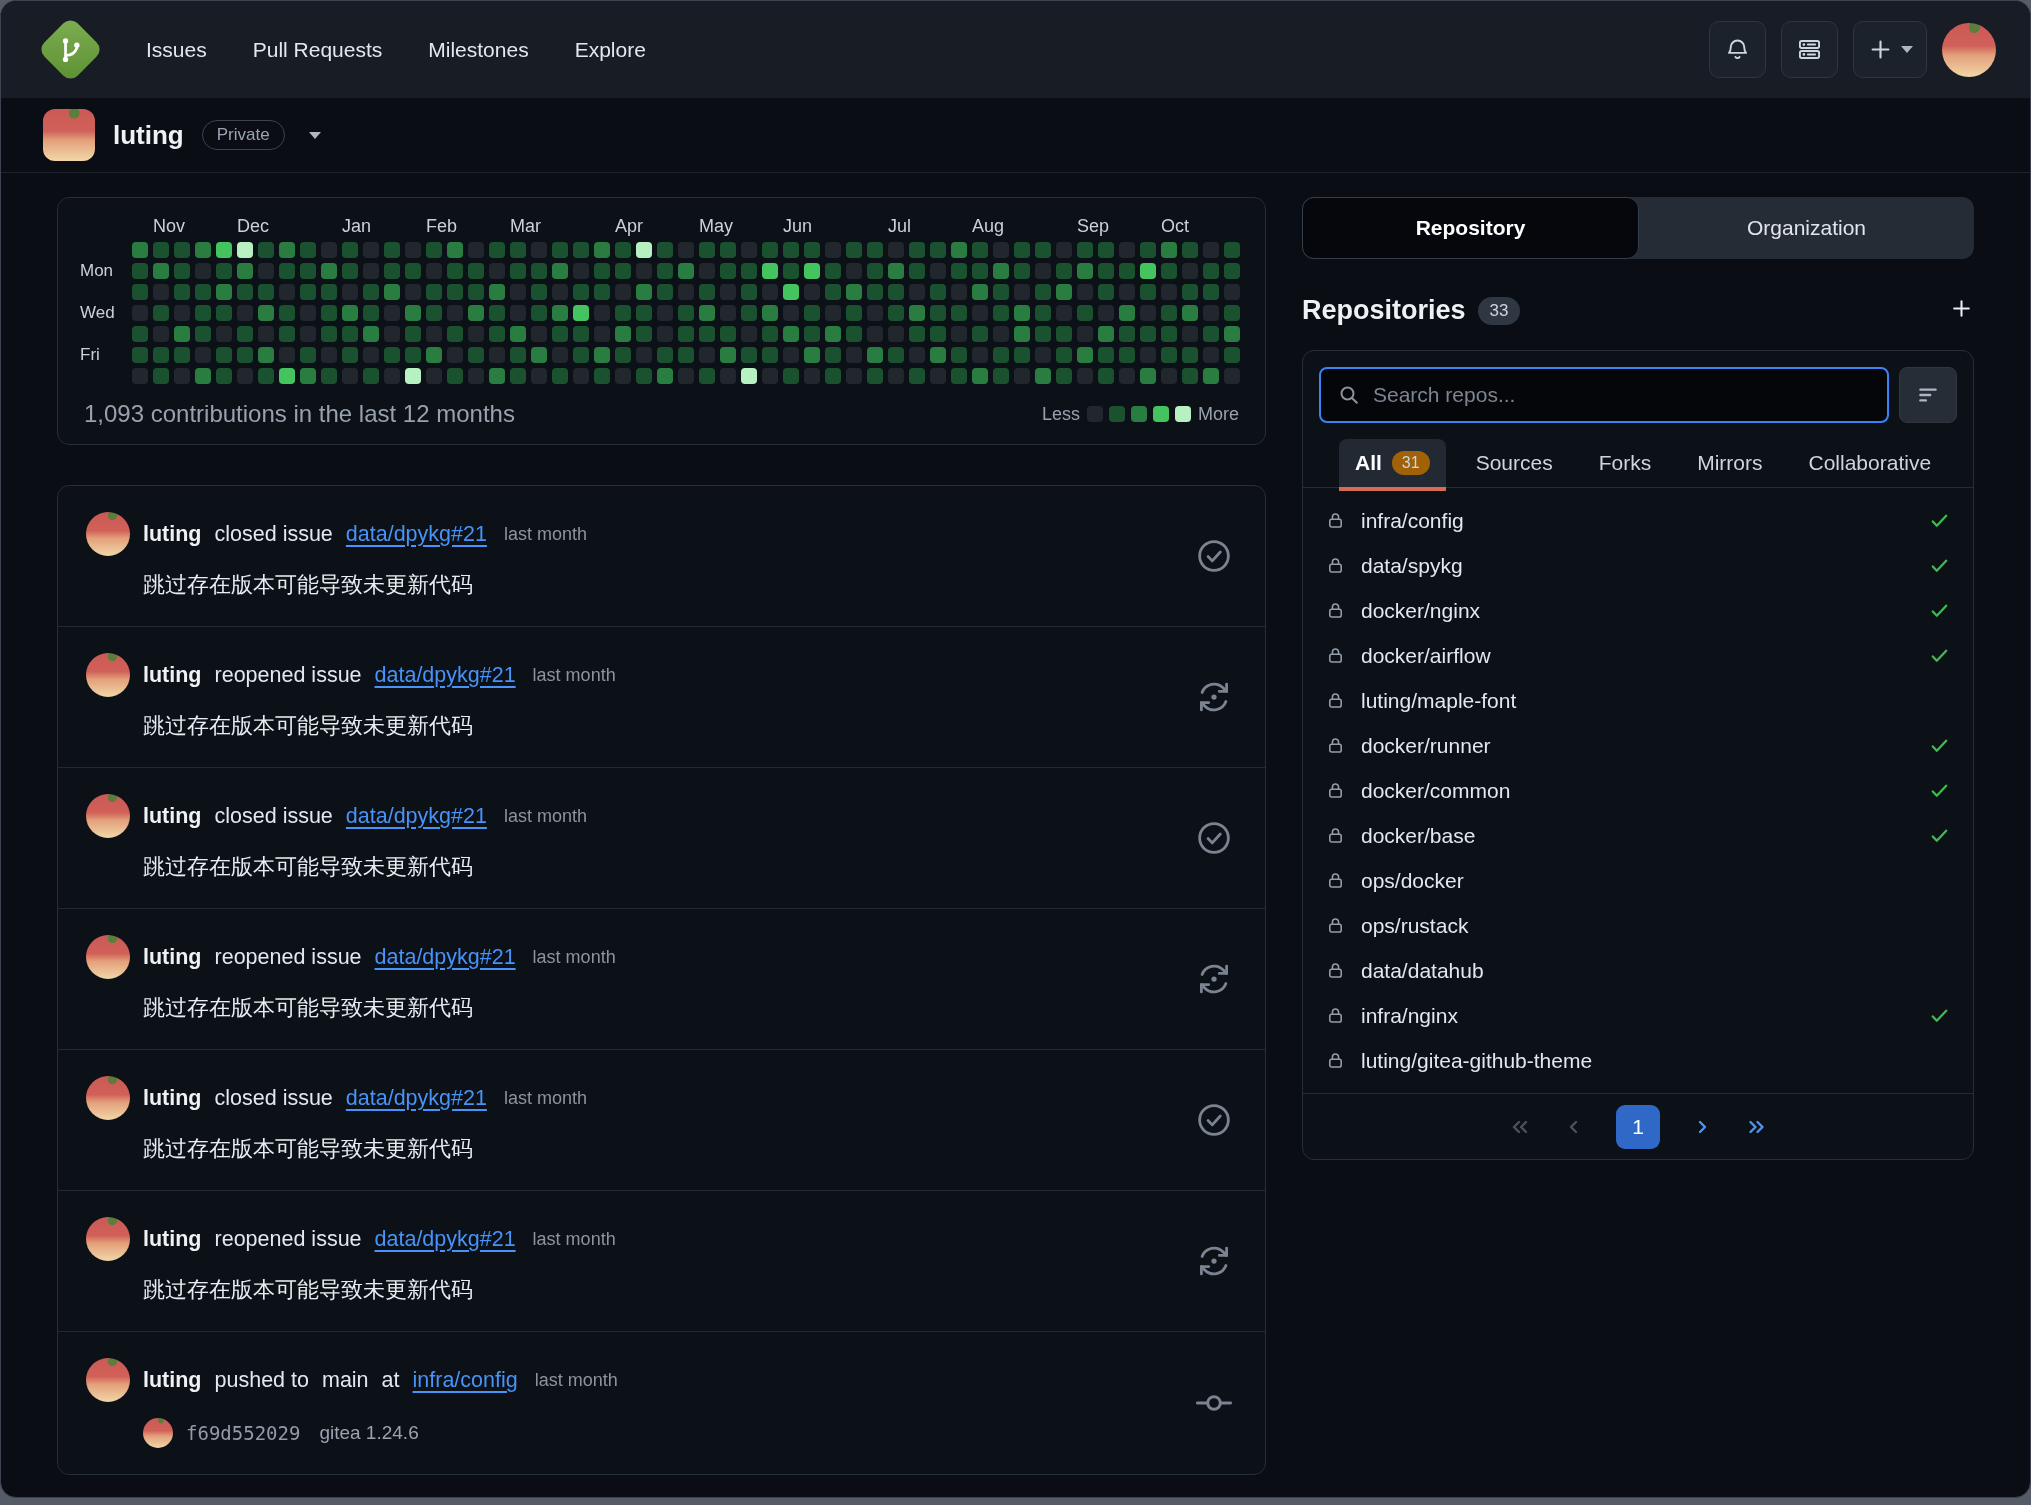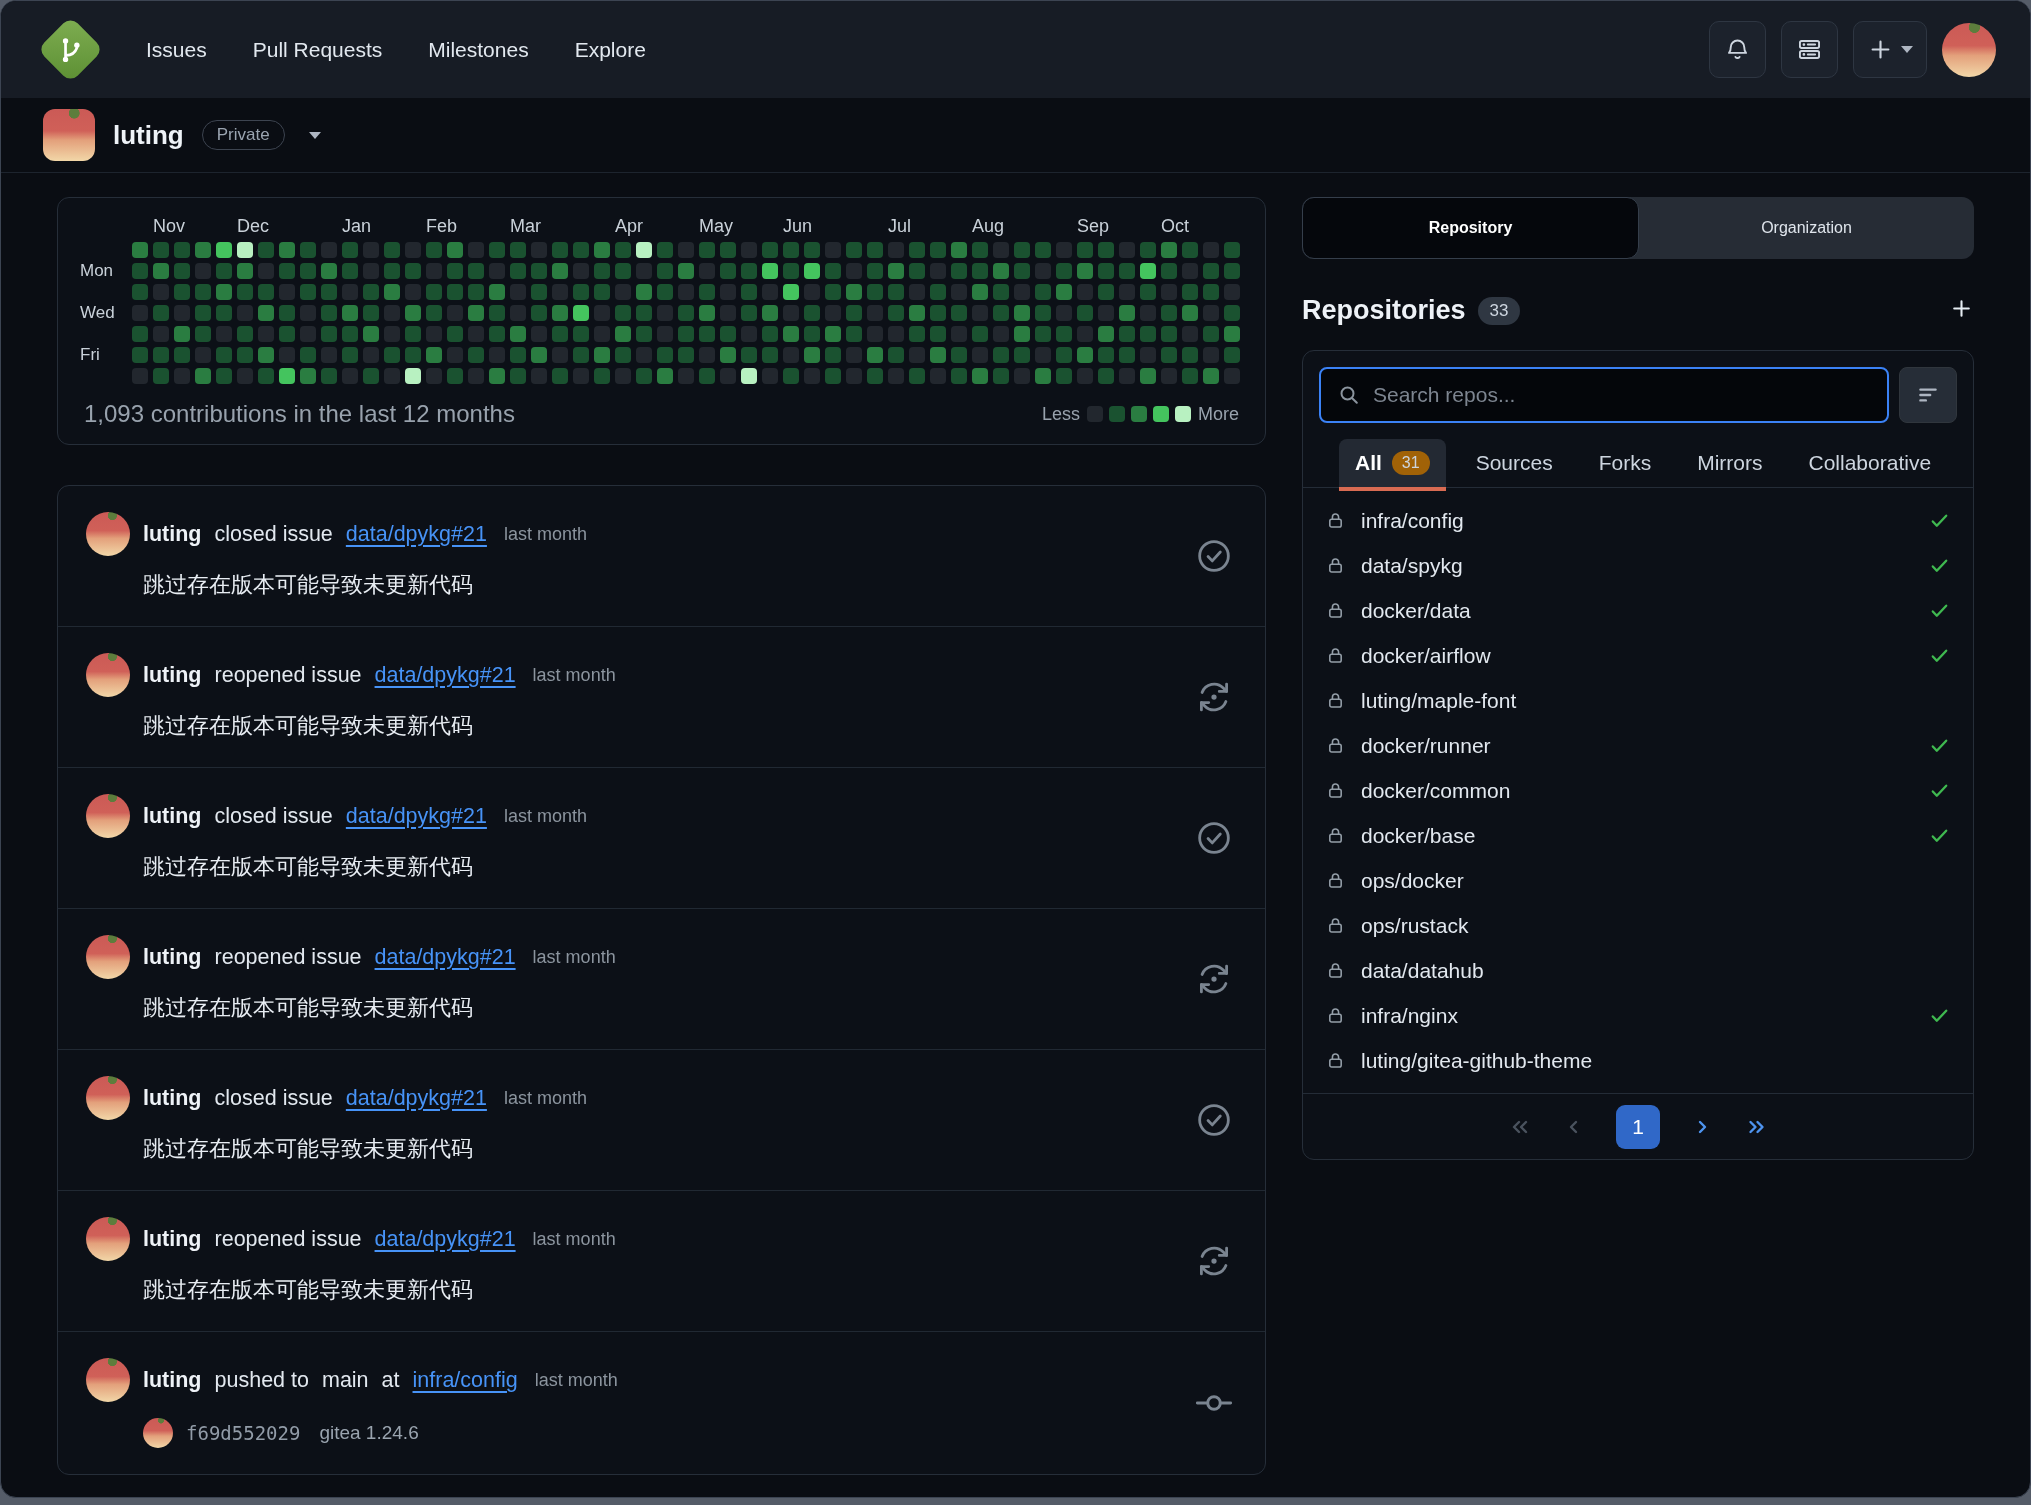--- a/index.html
+++ b/index.html
@@ -58,21 +58,21 @@
   .feed-body { margin:14px 0 0 57px; color:#e8edf3; font-size:22px; }
   .feed-ico { position:absolute; right:30px; top:50%; transform:translateY(-50%); color:#7a8490; }
   .feed-ico svg { width:42px; height:42px; display:block; }
   .commit-row { display:flex; align-items:center; gap:13px; margin:16px 0 0 57px; }
   .commit-avatar { width:30px; height:30px; flex:0 0 30px; }
   .commit-hash { font-family:"DejaVu Sans Mono",monospace; color:#929ca8; font-size:19px; }
   .commit-msg { color:#9aa4af; font-size:19px; margin-left:6px; }
 
   
   .seg { display:flex; height:62px; border-radius:12px; background:#262c35; overflow:visible; }
-  .seg-item { flex:1; display:flex; align-items:center; justify-content:center; font-size:16px; color:#dfe5ec; cursor:pointer; border-radius:12px; }
+  .seg-item { flex:1; display:flex; align-items:center; justify-content:center; font-size:21px; color:#dfe5ec; cursor:pointer; border-radius:12px; }
   .seg-item.active { background:#05070c; border:1px solid #353e4b; color:#ffffff; font-weight:bold; }
   .repos-head { display:flex; align-items:center; margin-top:36px; }
   .repos-title { color:#eef2f7; font-size:27px; font-weight:bold; }
   .count-badge { background:#2f3742; color:#cdd5df; font-size:17px; border-radius:999px; padding:4px 12px; margin-left:12px; }
   .plus-btn { margin-left:auto; color:#e6edf3; cursor:pointer; }
   .plus-btn svg { width:25px; height:25px; }
   .repo-card { margin-top:24px; }
   .search-row { display:flex; gap:10px; padding:16px 16px 0 16px; }
   .search-box { flex:1; display:flex; align-items:center; gap:12px; background:#04060a; border:2px solid #3b82f6; border-radius:8px; height:56px; padding:6px 16px; }
   .search-box svg { width:24px; height:24px; color:#8b949e; flex:0 0 24px; }
@@ -783,21 +783,21 @@
                 </svg>
               </span>
             </div>
             <div class="repo-row">
               <span style="display: flex; color: rgb(148, 158, 168);">
                 <svg class="lock" viewBox="0 0 24 24" fill="none" stroke="currentColor" stroke-width="1.8" stroke-linejoin="round">
                   <rect x="5.5" y="10.5" width="13" height="9" rx="2"></rect>
                   <path d="M8.5 10.5V8a3.5 3.5 0 0 1 7 0v2.5"></path>
                 </svg>
               </span>
-              <span class="repo-name">docker/data</span>
+              <span class="repo-name">docker/nginx</span>
               <span class="repo-check">
                 <svg viewBox="0 0 24 24" fill="none" stroke="currentColor" stroke-width="2.4" stroke-linecap="round" stroke-linejoin="round">
                   <path d="M5 13l4.2 4.5L19 7"></path>
                 </svg>
               </span>
             </div>
             <div class="repo-row">
               <span style="display: flex; color: rgb(148, 158, 168);">
                 <svg class="lock" viewBox="0 0 24 24" fill="none" stroke="currentColor" stroke-width="1.8" stroke-linejoin="round">
                   <rect x="5.5" y="10.5" width="13" height="9" rx="2"></rect>

